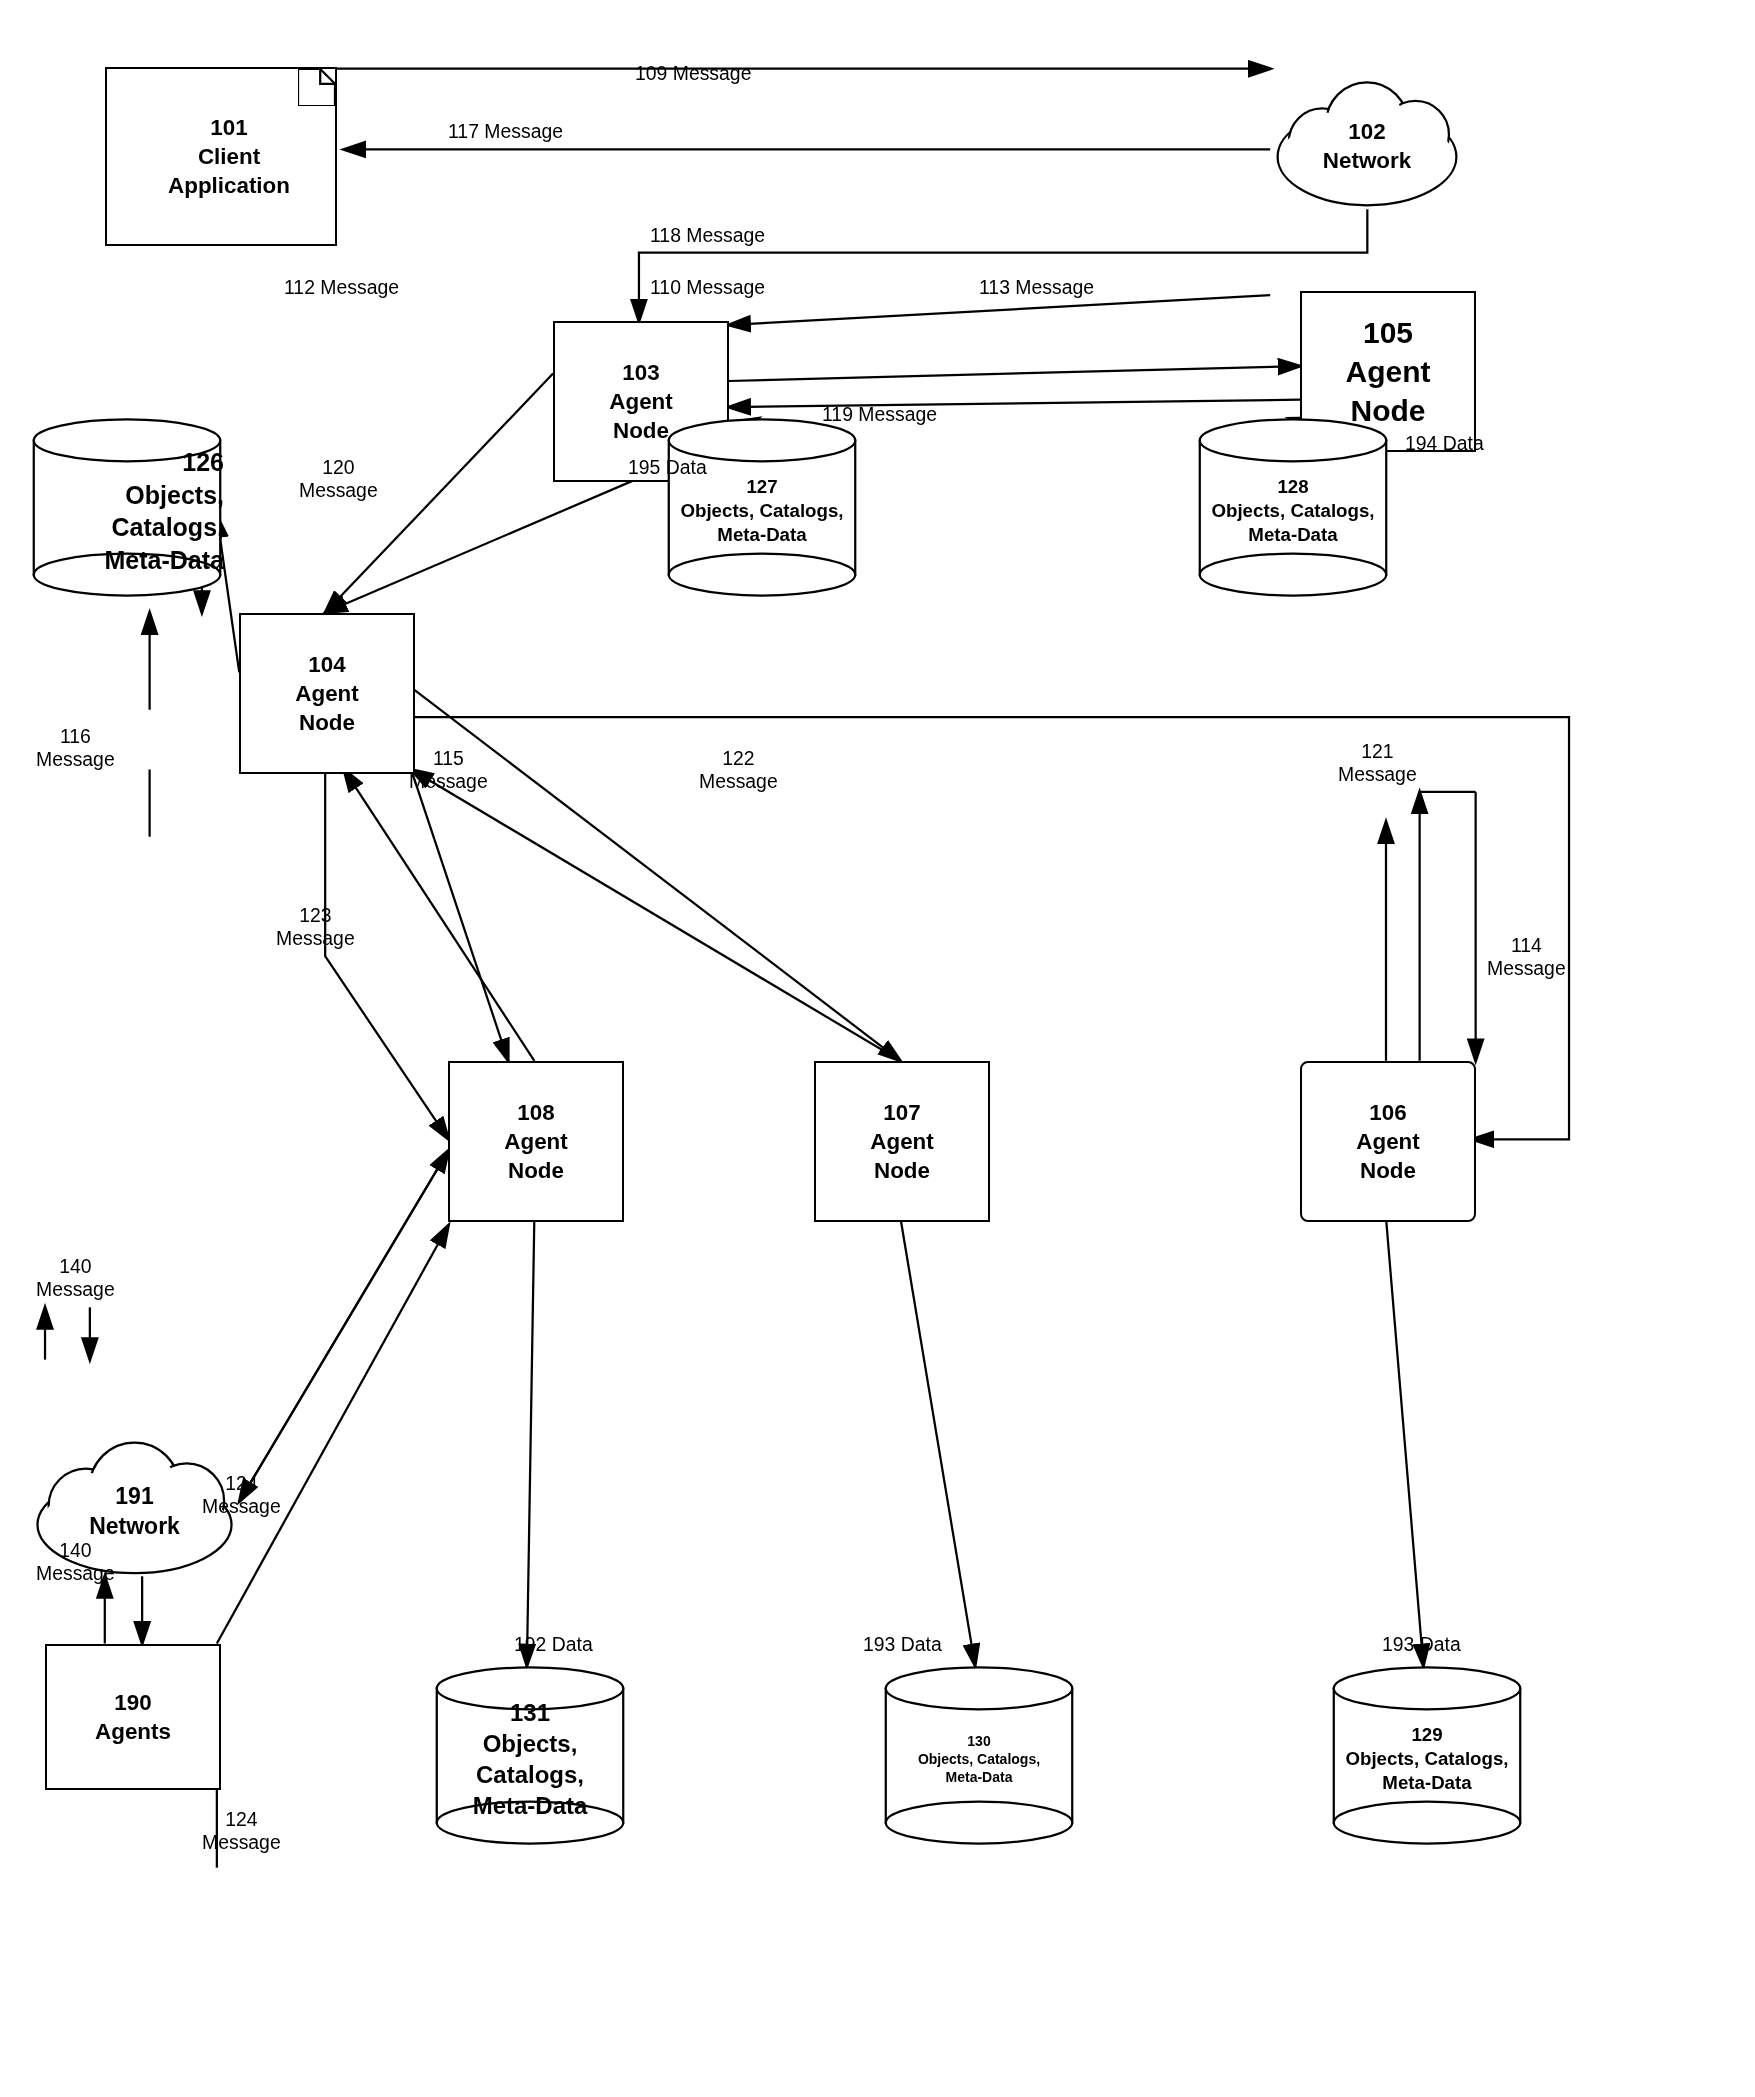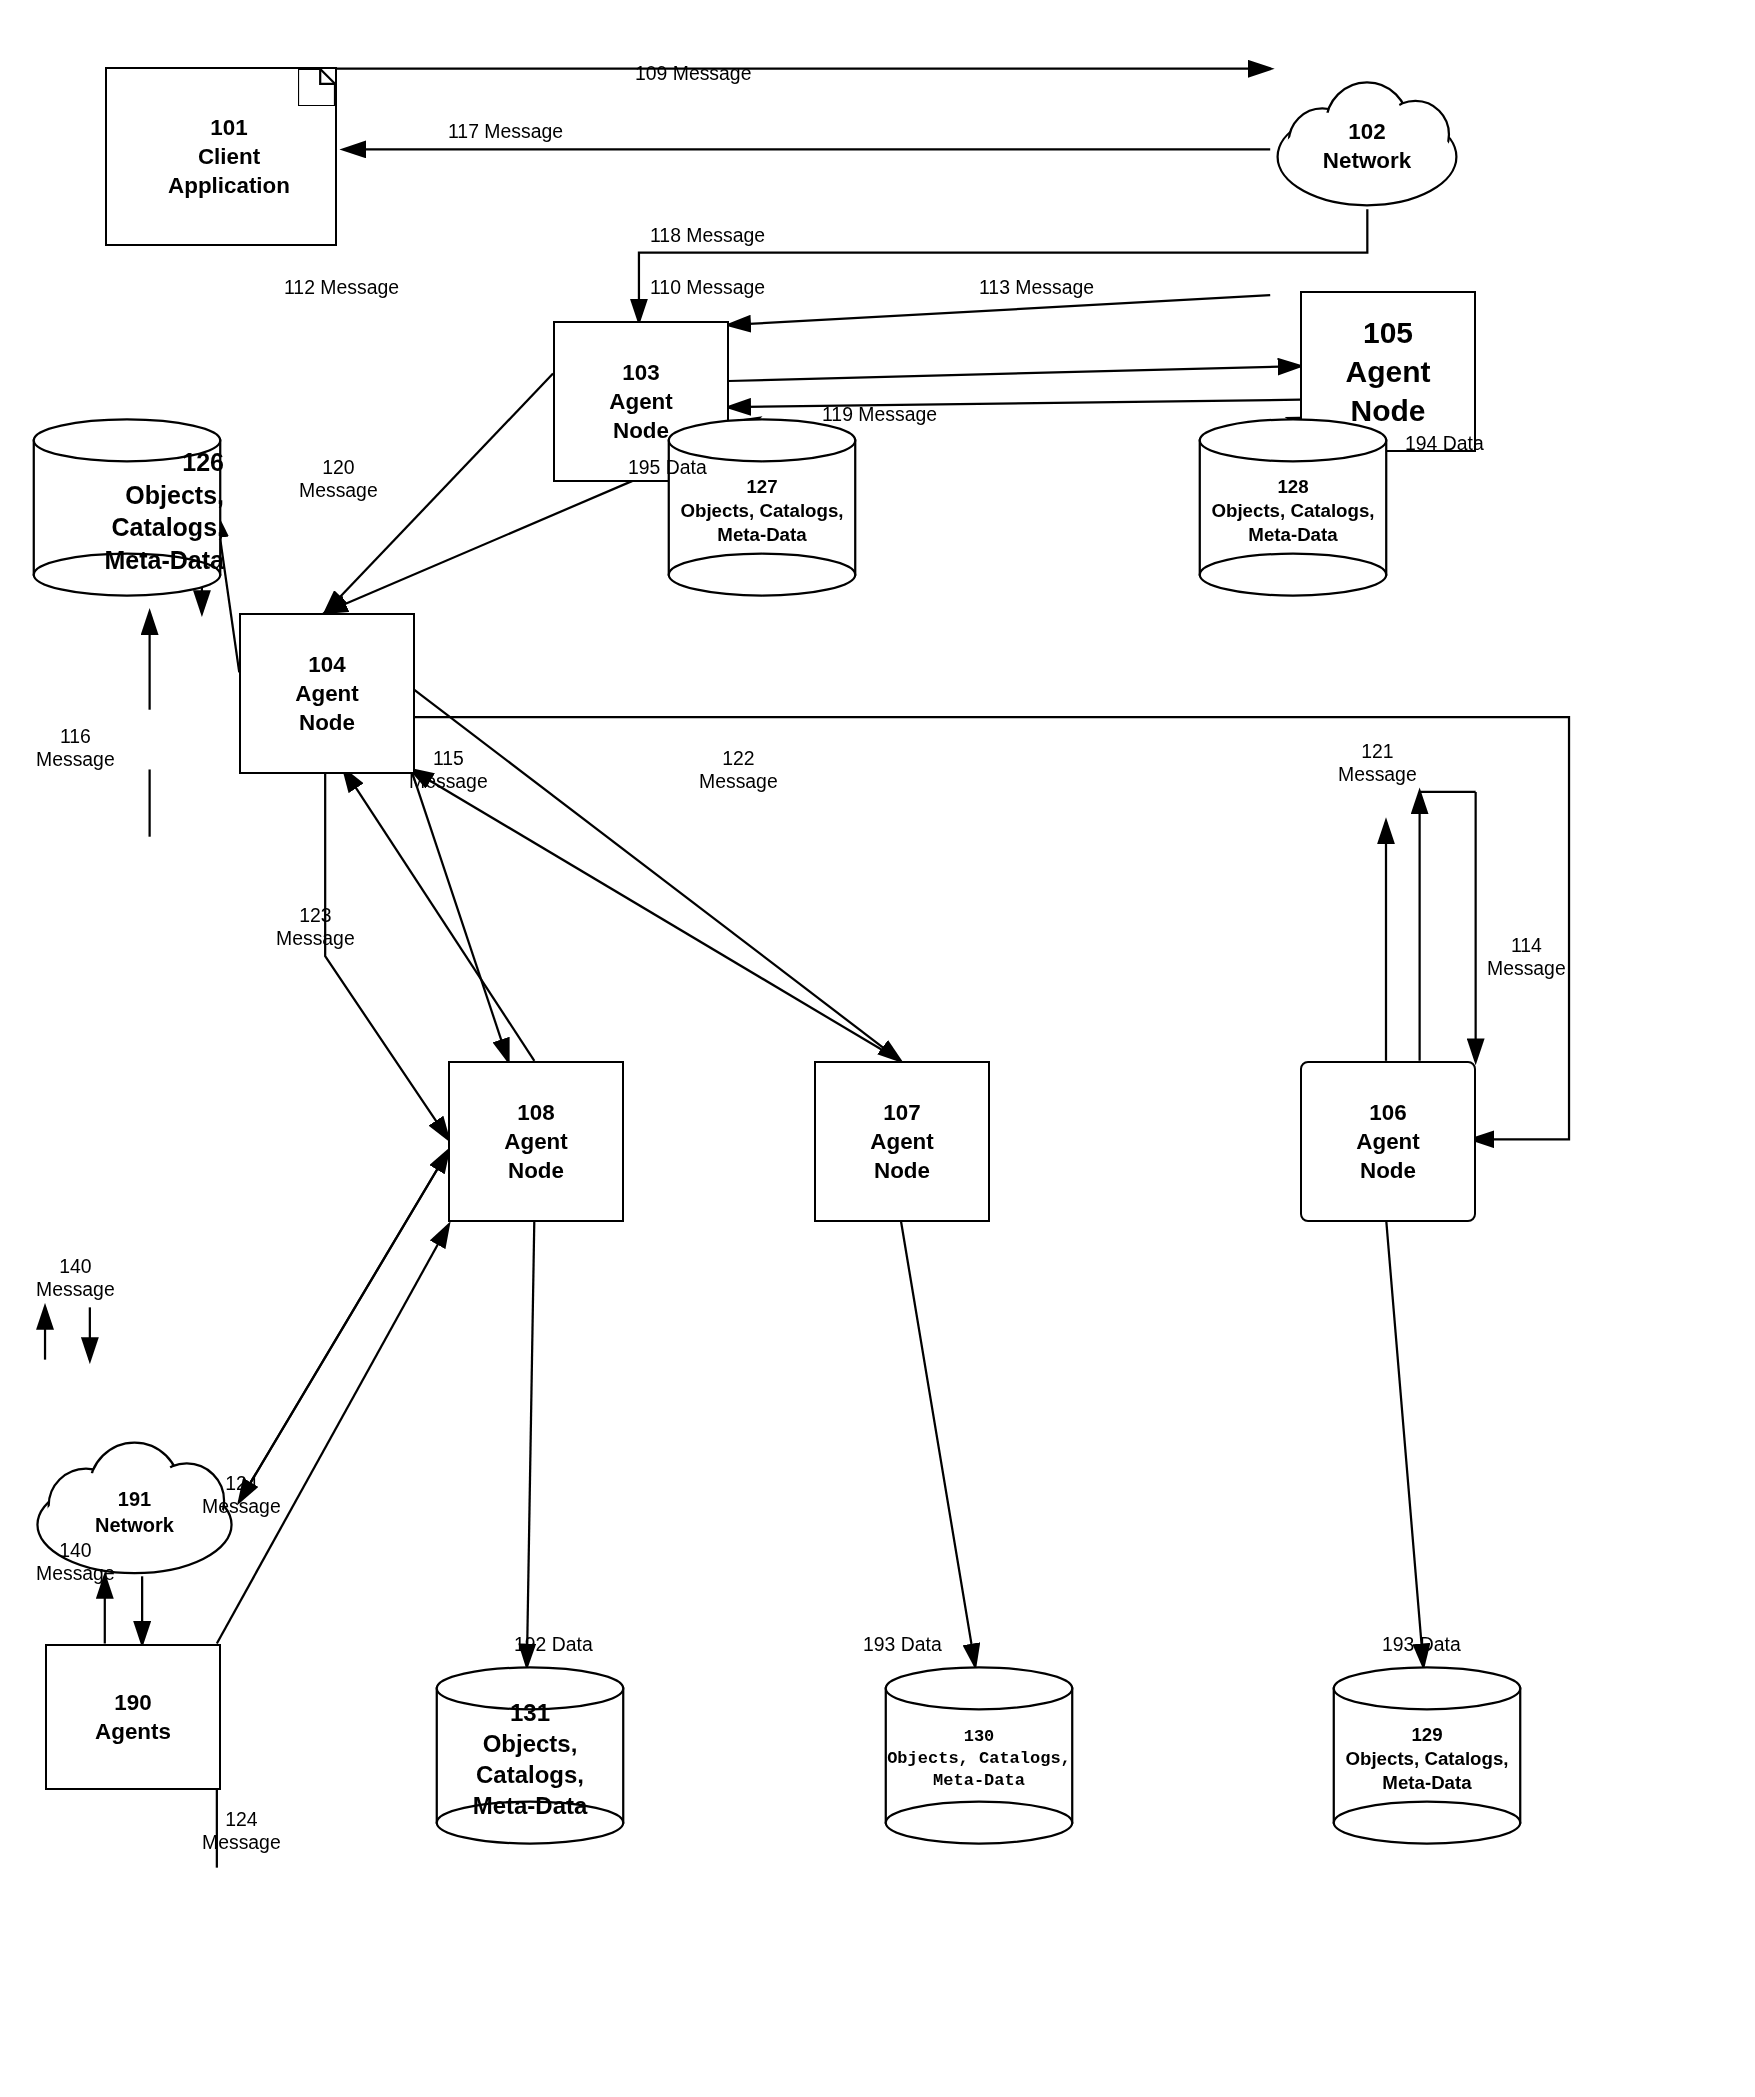--- a/index.html
+++ b/index.html
@@ -233,21 +233,21 @@
     <svg viewBox="0 0 280 210" width="209" height="157" style="position:absolute;top:0;left:0;">
       <ellipse cx="140" cy="140" rx="130" ry="65" fill="#fff" stroke="#000" stroke-width="3"></ellipse>
       <circle cx="75" cy="115" r="50" fill="#fff" stroke="#000" stroke-width="3"></circle>
       <circle cx="140" cy="90" r="60" fill="#fff" stroke="#000" stroke-width="3"></circle>
       <circle cx="210" cy="108" r="50" fill="#fff" stroke="#000" stroke-width="3"></circle>
       <ellipse cx="140" cy="140" rx="125" ry="60" fill="#fff" stroke="none"></ellipse>
       <circle cx="75" cy="115" r="45" fill="#fff" stroke="none"></circle>
       <circle cx="140" cy="90" r="55" fill="#fff" stroke="none"></circle>
       <circle cx="210" cy="108" r="45" fill="#fff" stroke="none"></circle>
     </svg>
-    <span style="position:relative;z-index:2;font-size:20px;font-weight:bold;white-space:pre-line;text-align:center;margin-top:26px;">191
+    <span style="position:relative;z-index:2;font-size:23px;font-weight:bold;white-space:pre-line;text-align:center;margin-top:26px;">191
 Network</span>
   </div>
 
   <div class="cylinder" style="left:30px; top:418px; width:194px; height:179px;">
     <svg viewBox="0 0 260 240" width="194" height="179" style="position:absolute;top:0;left:0;">
       <rect x="5" y="30" width="250" height="180" fill="#fff" stroke="#000" stroke-width="3"></rect>
       <ellipse cx="130" cy="30" rx="125" ry="28" fill="#fff" stroke="#000" stroke-width="3"></ellipse>
       <ellipse cx="130" cy="210" rx="125" ry="28" fill="#fff" stroke="#000" stroke-width="3"></ellipse>
     </svg>
     <span style="position:relative;z-index:2;font-size:25px;font-weight:bold;white-space:pre-line;text-align:right;margin-top:7.5px;">126
@@ -287,21 +287,21 @@
 Objects, Catalogs,
 Meta-Data</span>
   </div>
 
   <div class="cylinder" style="left:882px; top:1666px; width:194px; height:179px;">
     <svg viewBox="0 0 260 240" width="194" height="179" style="position:absolute;top:0;left:0;">
       <rect x="5" y="30" width="250" height="180" fill="#fff" stroke="#000" stroke-width="3"></rect>
       <ellipse cx="130" cy="30" rx="125" ry="28" fill="#fff" stroke="#000" stroke-width="3"></ellipse>
       <ellipse cx="130" cy="210" rx="125" ry="28" fill="#fff" stroke="#000" stroke-width="3"></ellipse>
     </svg>
-    <span style="position:relative;z-index:2;font-size:17px;font-weight:bold;white-space:pre-line;text-align:center;margin-top:7.5px;font-family:Liberation Mono, monospace;">130
+    <span style="position:relative;z-index:2;font-size:14px;font-weight:bold;white-space:pre-line;text-align:center;margin-top:7.5px;">130
 Objects, Catalogs,
 Meta-Data</span>
   </div>
 
   <div class="cylinder" style="left:433px; top:1666px; width:194px; height:179px;">
     <svg viewBox="0 0 260 240" width="194" height="179" style="position:absolute;top:0;left:0;">
       <rect x="5" y="30" width="250" height="180" fill="#fff" stroke="#000" stroke-width="3"></rect>
       <ellipse cx="130" cy="30" rx="125" ry="28" fill="#fff" stroke="#000" stroke-width="3"></ellipse>
       <ellipse cx="130" cy="210" rx="125" ry="28" fill="#fff" stroke="#000" stroke-width="3"></ellipse>
     </svg>

